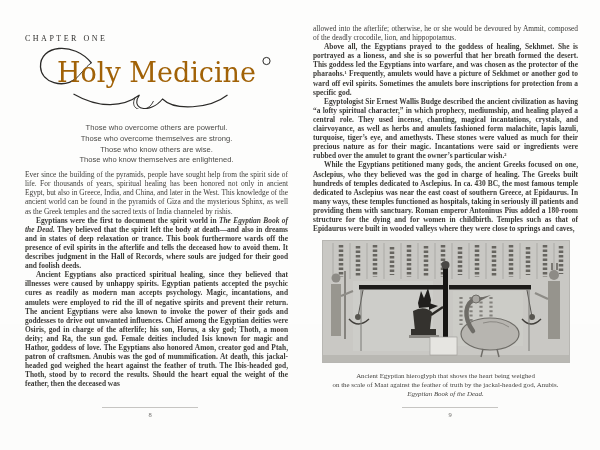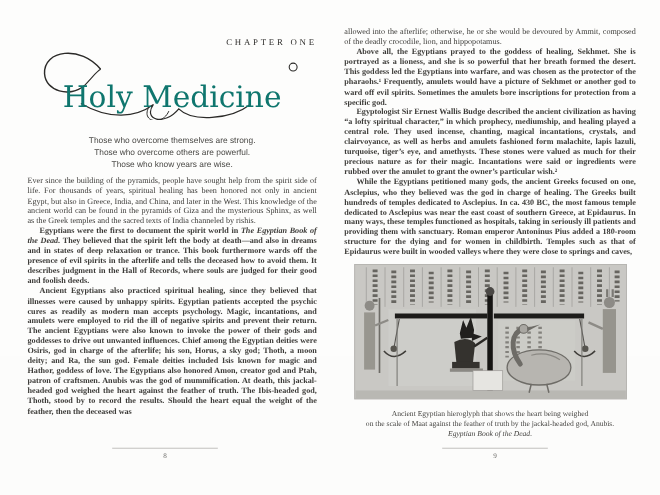--- a/index.html
+++ b/index.html
@@ -7,29 +7,29 @@
     width:600px;height:450px;background:#fcfcfb;overflow:hidden;
     font-family:"Liberation Serif","DejaVu Serif",serif;color:#3a3936;
   }
   .spread{display:flex;width:600px;height:450px;}
   .page{position:relative;width:300px;height:324px;box-sizing:border-box;background:#fdfdfc;}
   .page.left{padding:30px 12px 0 25px;}
   .page.right{padding:24px 22px 0 13px;}
 
   
   .chapter-label{
-    text-align:right;font-size:8px;letter-spacing:2.5px;color:#2f2e2c;
+    text-align:left;font-size:8px;letter-spacing:2.5px;color:#2f2e2c;
     font-family:"Liberation Serif",serif;margin:4px 0 2px 0;
   }
   .title-wrap{position:relative;height:64px;margin:2px 0 10px 0;}
   .title-wrap svg{position:absolute;left:0;top:0;width:100%;height:100%;}
   .chapter-title{
-    position:absolute;left:0;right:0;top:28px;text-align:center;
+    position:absolute;left:0;right:0;top:12px;text-align:center;
     font-family:"DejaVu Serif","Liberation Serif",serif;font-size:27px;
-    font-weight:normal;color:#0f766e;margin:0;letter-spacing:0px;
+    font-weight:normal;color:#a16207;margin:0;letter-spacing:0px;
   }
   .epigraph{margin:14px auto 0 auto;text-align:center;
     font-family:"Liberation Sans","DejaVu Sans",sans-serif;
     font-size:7.6px;line-height:10.8px;color:#4b4a47;}
   .epigraph .attr{margin-top:1px;}
 
   
   .bodytext{margin-top:4px;font-size:7.4px;line-height:9.1px;text-align:justify;color:#3c3b38;}
   .page.right .bodytext{margin-top:0;}
   .bodytext p{margin:0;}
@@ -60,23 +60,24 @@
         <path d="M60,18 C42,-4 8,0 9,22 C10,38 32,44 45,33" stroke="#2b2a28" fill="none" stroke-width="1.3"></path>
         <path d="M45,33 C52,26 56,20 60,18" stroke="#2b2a28" fill="none" stroke-width="1"></path>
         <path d="M42,49 C68,64 92,62 108,50 C98,64 118,70 131,54 C143,66 178,64 196,50" stroke="#2b2a28" fill="none" stroke-width="1.1"></path>
         <path d="M104,52 C96,66 116,70 122,56" stroke="#2b2a28" fill="none" stroke-width="0.9"></path>
         <circle cx="235" cy="16" r="3.6" stroke="#2b2a28" fill="none" stroke-width="1"></circle>
       </svg>
       <h1 class="chapter-title">Holy Medicine</h1>
     </div>
 
     <div class="epigraph">
+      <div>Those who overcome others are powerful.</div>
       <div>Those who overcome themselves are strong.</div>
-      <div>Those who overcome others are powerful.</div>
-      <div>Those who know years are wise.</div>
+      <div>Those who know others are wise.</div>
+      <div>Those who know themselves are enlightened.</div>
     </div>
 
     <div class="bodytext">
       <p>Ever since the building of the pyramids, people have sought help from the spirit side of life. For thousands of years, spiritual healing has been honored not only in ancient Egypt, but also in Greece, India, and China, and later in the West. This knowledge of the ancient world can be found in the pyramids of Giza and the mysterious Sphinx, as well as the Greek temples and the sacred texts of India channeled by rishis.</p>
       <p class="indent"><span>Egyptians were the first to document the spirit world in </span><span class="booktitle">The Egyptian Book of the Dead.</span><span> They believed that the spirit left the body at death—and also in dreams and in states of deep relaxation or trance. This book furthermore wards off the presence of evil spirits in the afterlife and tells the deceased how to avoid them. It describes judgment in the Hall of Records, where souls are judged for their good and foolish deeds.</span></p>
       <p class="indent">Ancient Egyptians also practiced spiritual healing, since they believed that illnesses were caused by unhappy spirits. Egyptian patients accepted the psychic cures as readily as modern man accepts psychology. Magic, incantations, and amulets were employed to rid the ill of negative spirits and prevent their return. The ancient Egyptians were also known to invoke the power of their gods and goddesses to drive out unwanted influences. Chief among the Egyptian deities were Osiris, god in charge of the afterlife; his son, Horus, a sky god; Thoth, a moon deity; and Ra, the sun god. Female deities included Isis known for magic and Hathor, goddess of love. The Egyptians also honored Amon, creator god and Ptah, patron of craftsmen. Anubis was the god of mummification. At death, this jackal-headed god weighed the heart against the feather of truth. The Ibis-headed god, Thoth, stood by to record the results. Should the heart equal the weight of the feather, then the deceased was</p>
     </div>
 
     <div class="footer">
       <div class="rule"></div>

